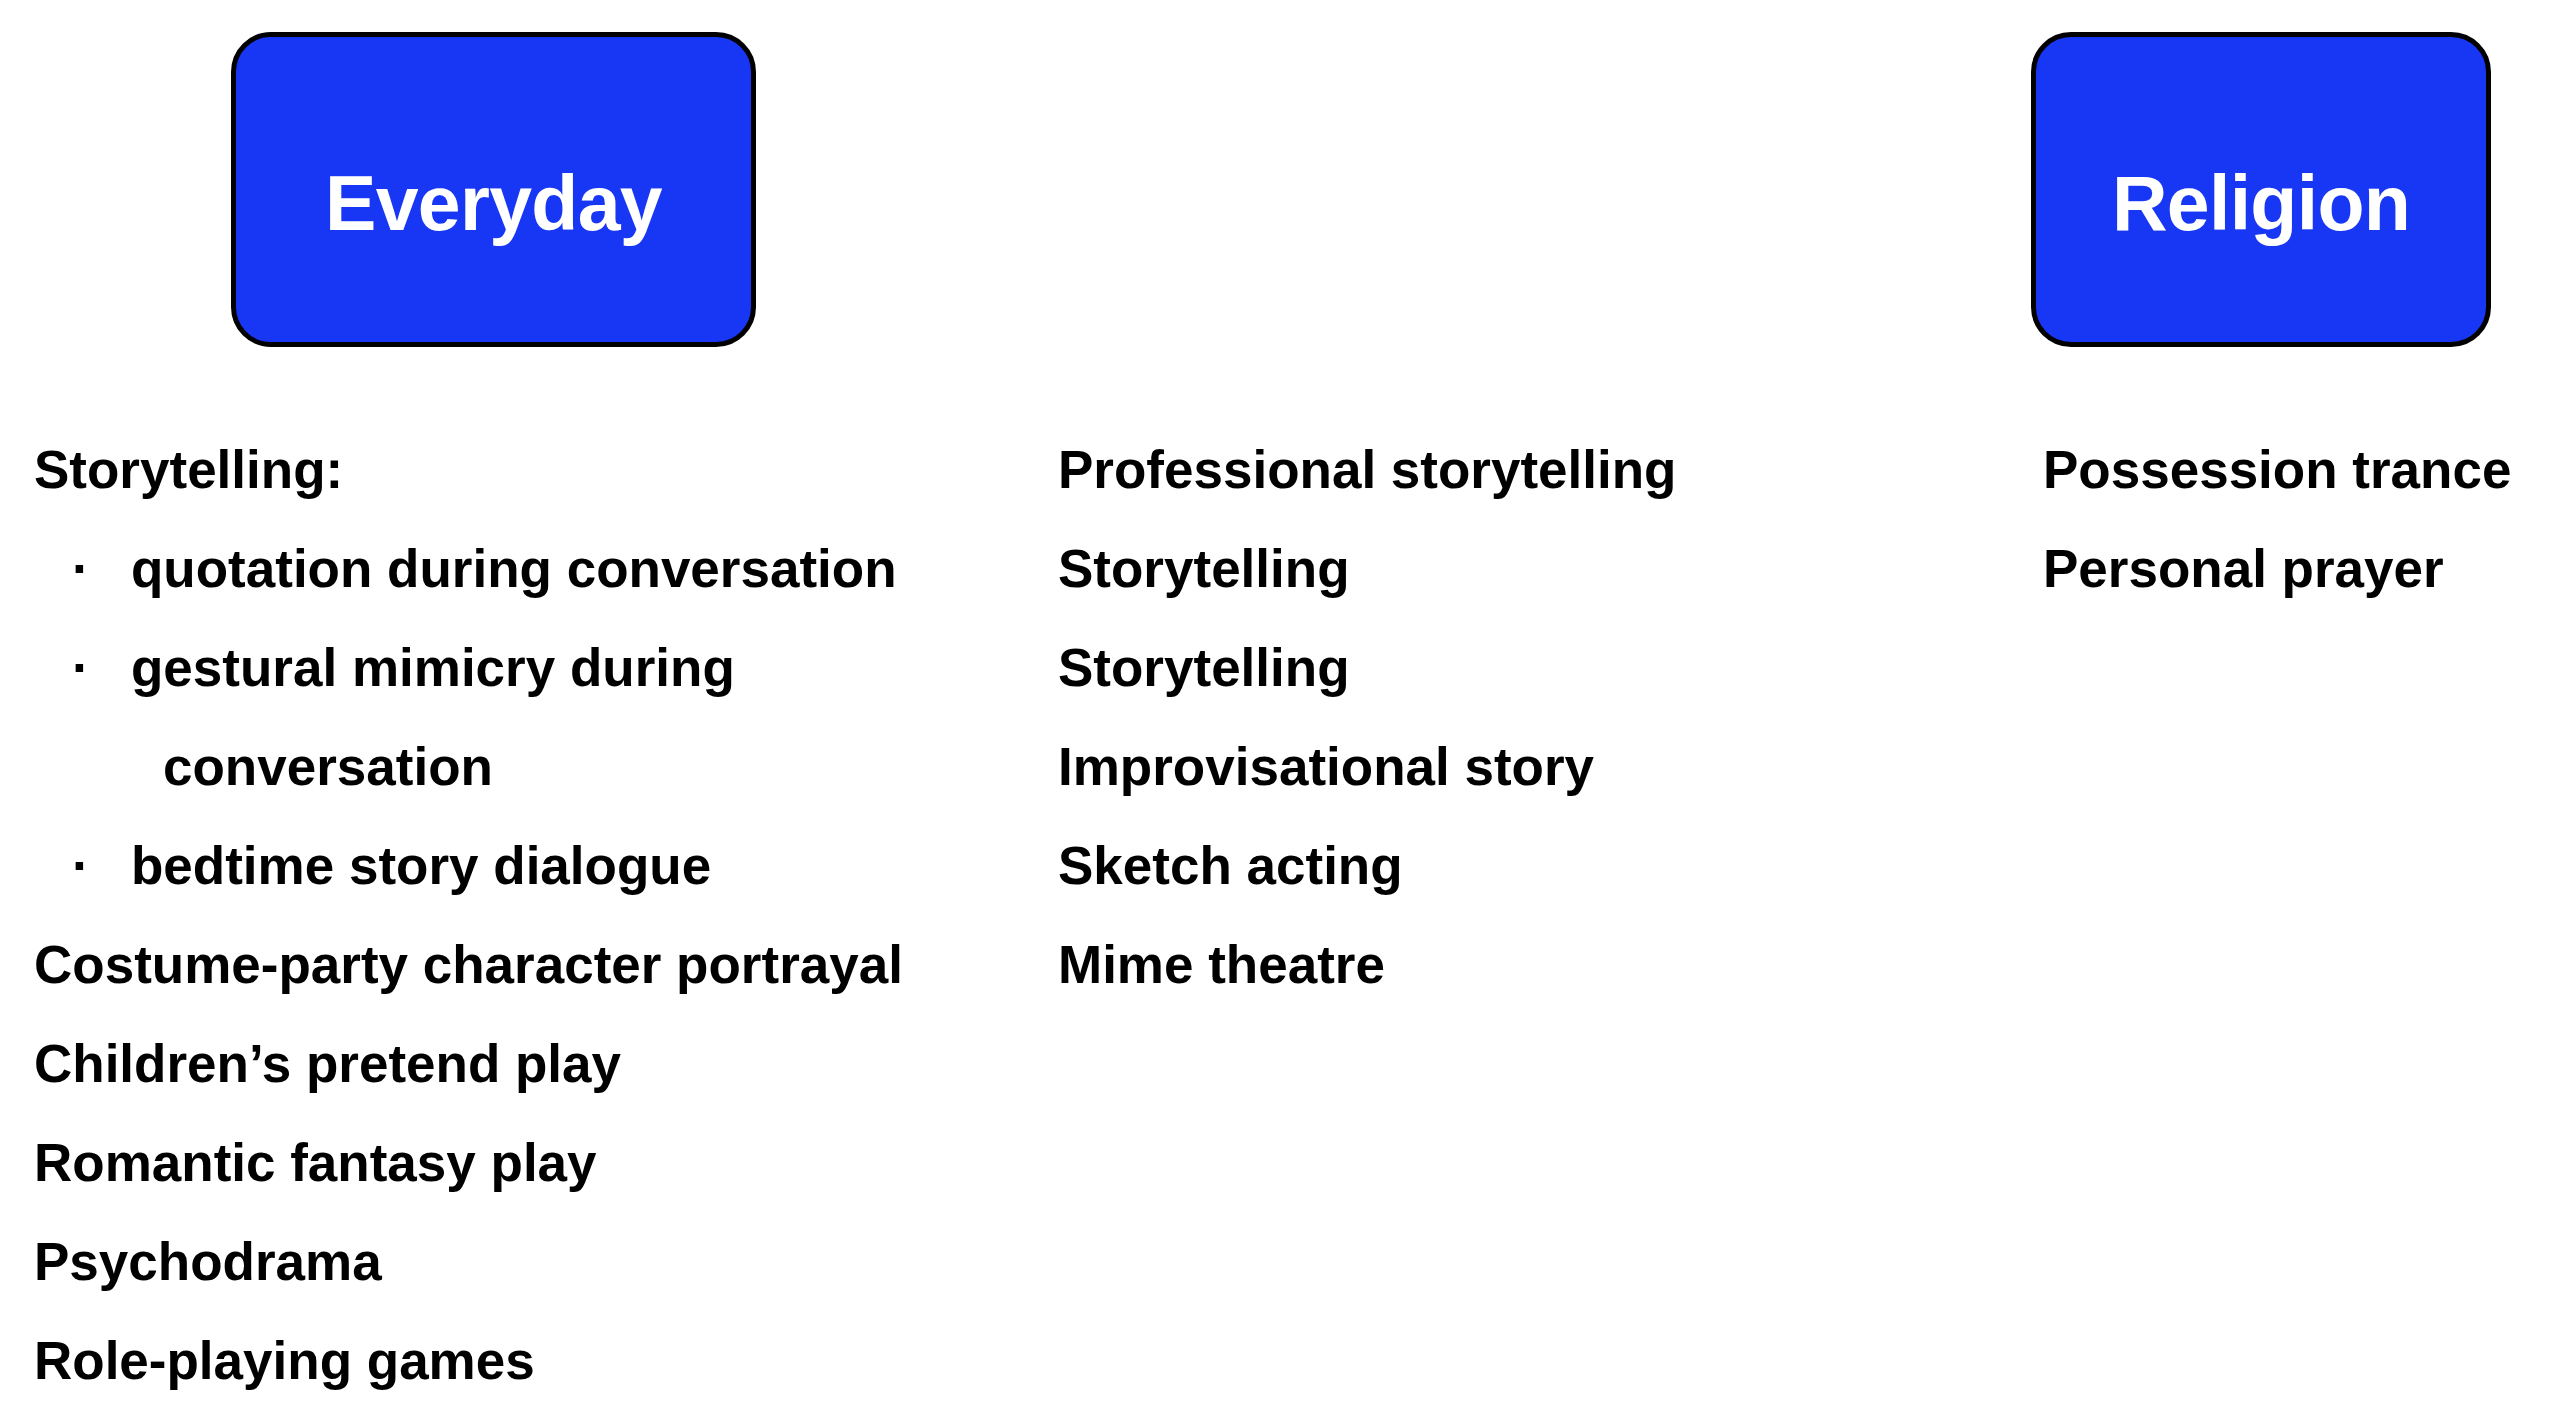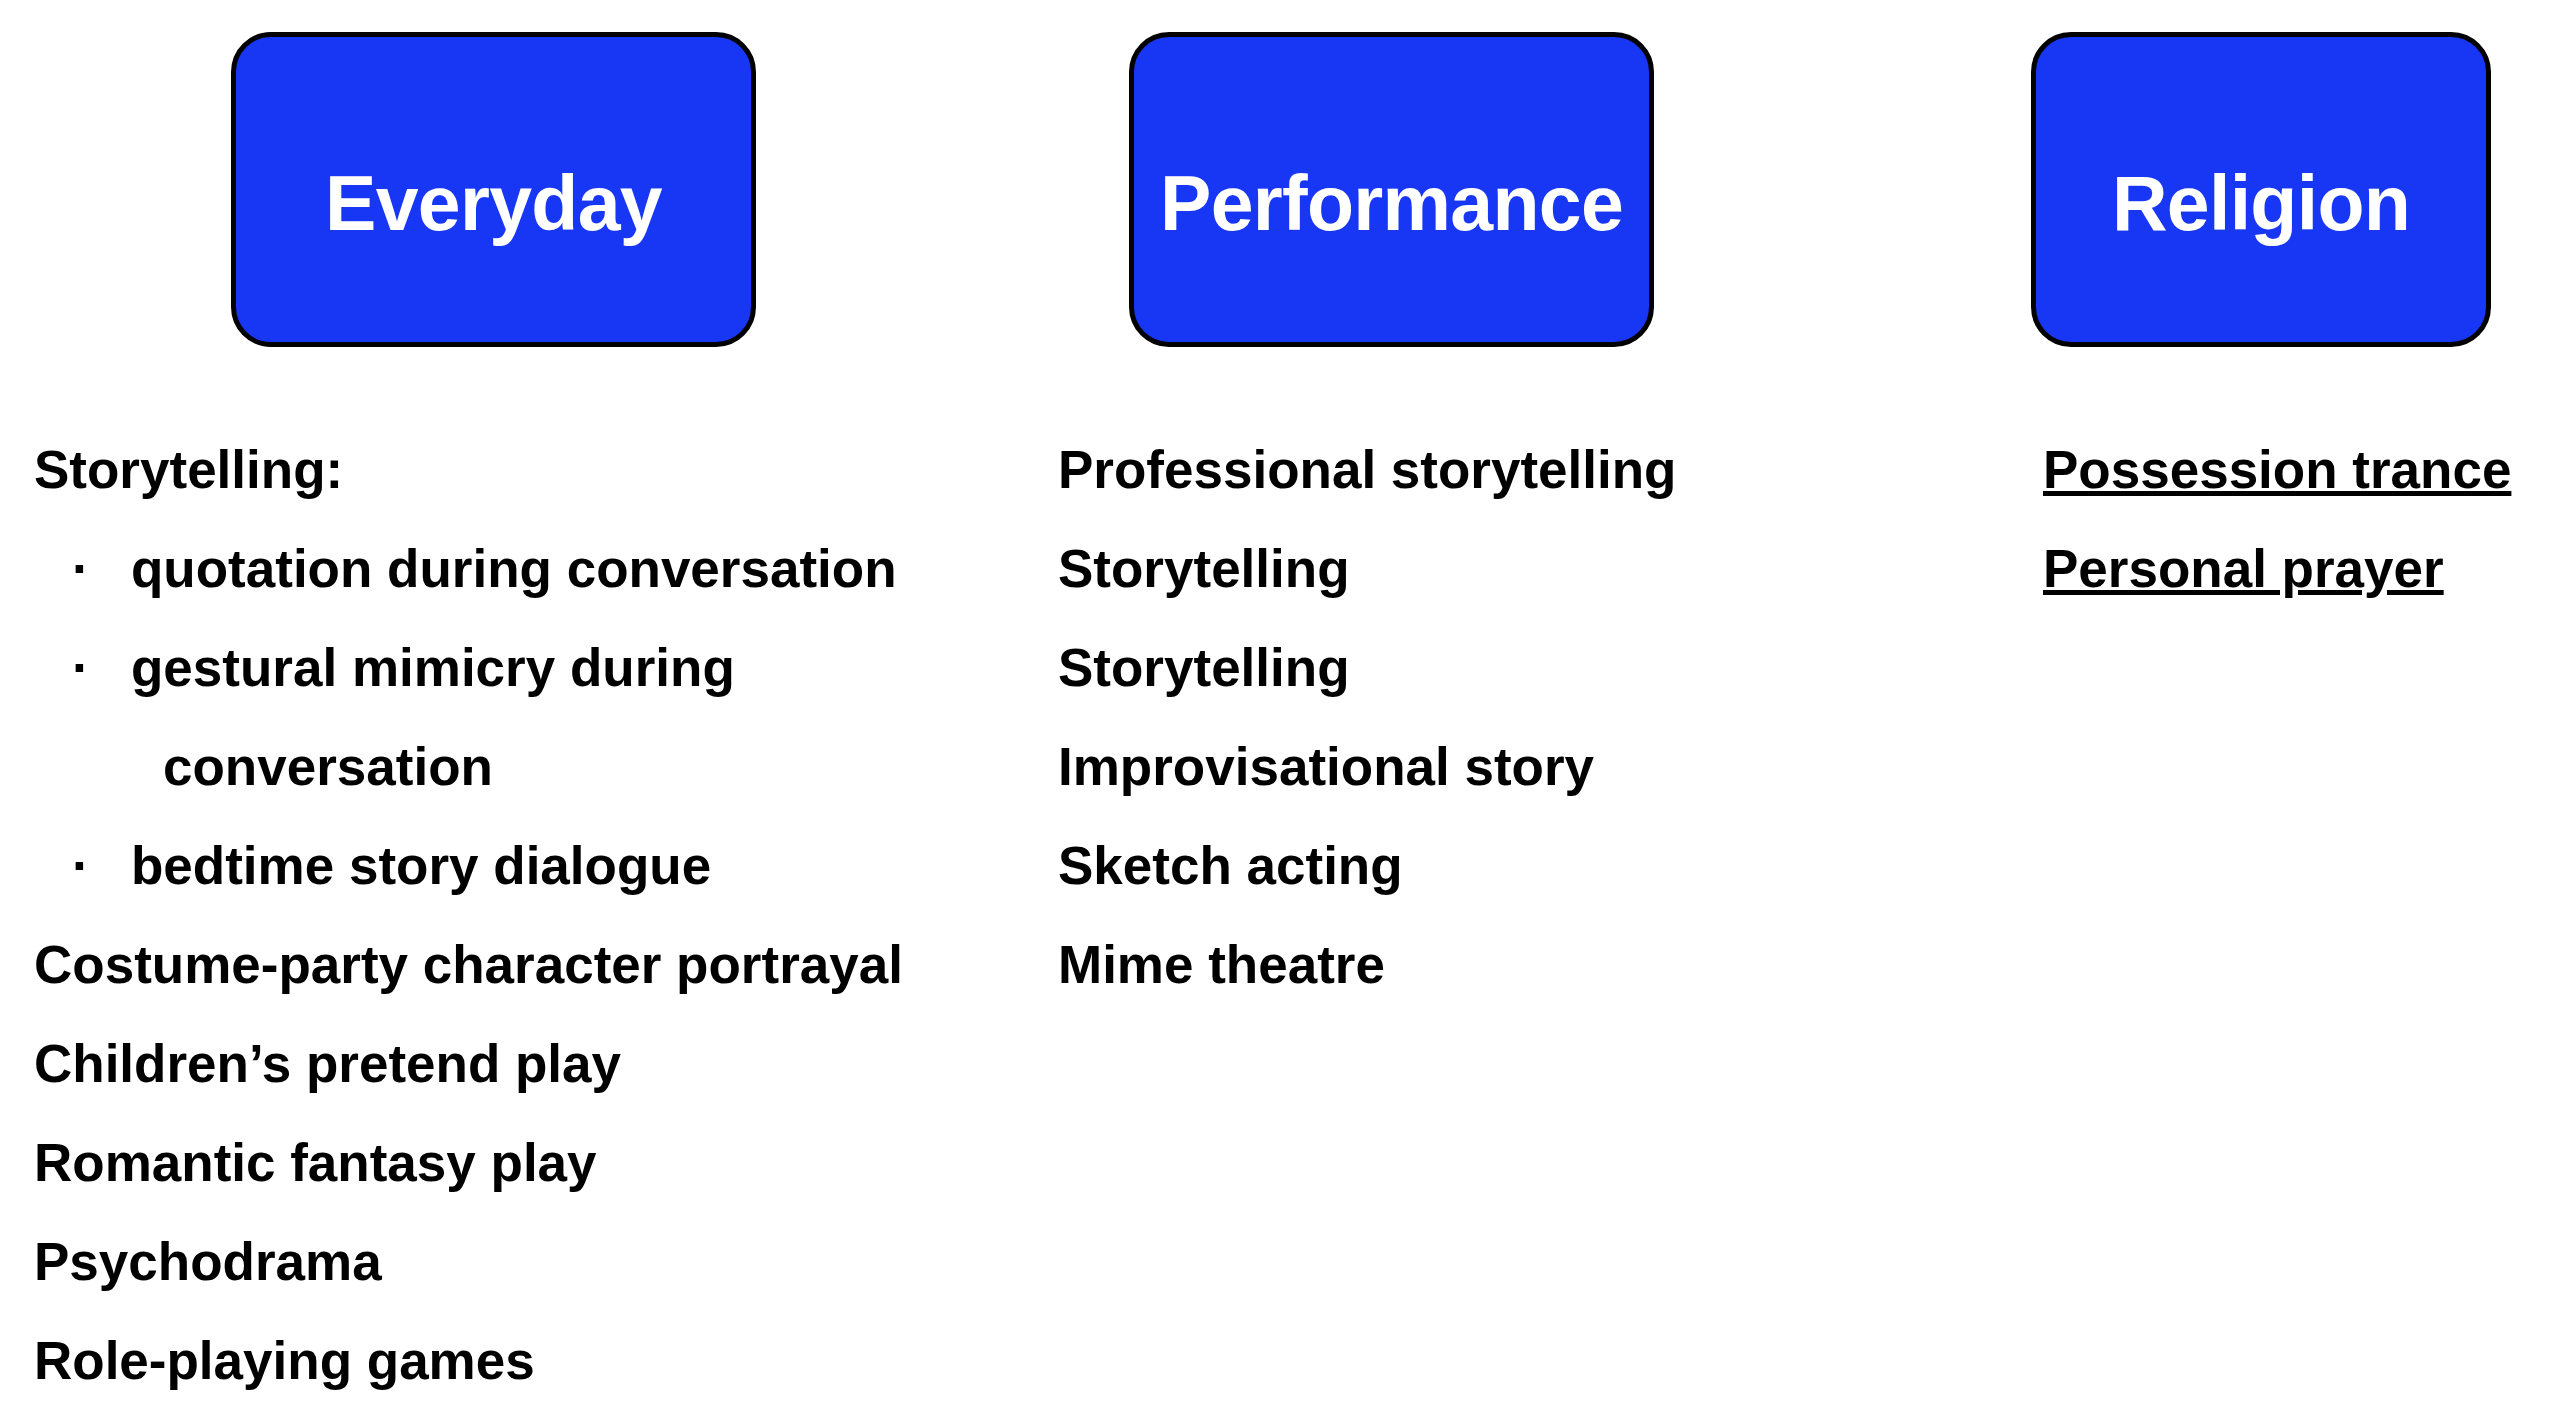--- a/index.html
+++ b/index.html
@@ -45,21 +45,21 @@
   #box-performance { left: 1129px; top: 32px; width: 525px; height: 315px; }
   #box-religion    { left: 2031px; top: 32px; width: 460px; height: 315px; }
 
   
   .column {
     position: absolute;
     top: 420px;
   }
   #col-everyday    { left: 34px;   width: 996px; }
   #col-performance { left: 1058px; width: 782px; }
-  #col-religion    { left: 2043px; width: 526px; text-decoration: underline; }
+  #col-religion    { left: 2043px; width: 526px; }
 
   .entry {
     font-family: "Liberation Sans", sans-serif;
     font-weight: bold;
     font-size: 53px;
     line-height: 99px;
     color: #000000;
     white-space: nowrap;
   }
 
@@ -82,23 +82,20 @@
 </style>
 </head>
 <body>
 
 <div id="slide">
 
   <div class="cat-box" id="box-everyday">
     <span class="cat-box-label">Everyday</span>
   </div>
 
-  <div class="cat-box" id="box-performance">
-    <span class="cat-box-label">Performance</span>
-  </div>
 
   <div class="cat-box" id="box-religion">
     <span class="cat-box-label">Religion</span>
   </div>
 
   <div class="column" id="col-everyday">
 
     <div class="entry">
       <span>Storytelling:</span>
     </div>

